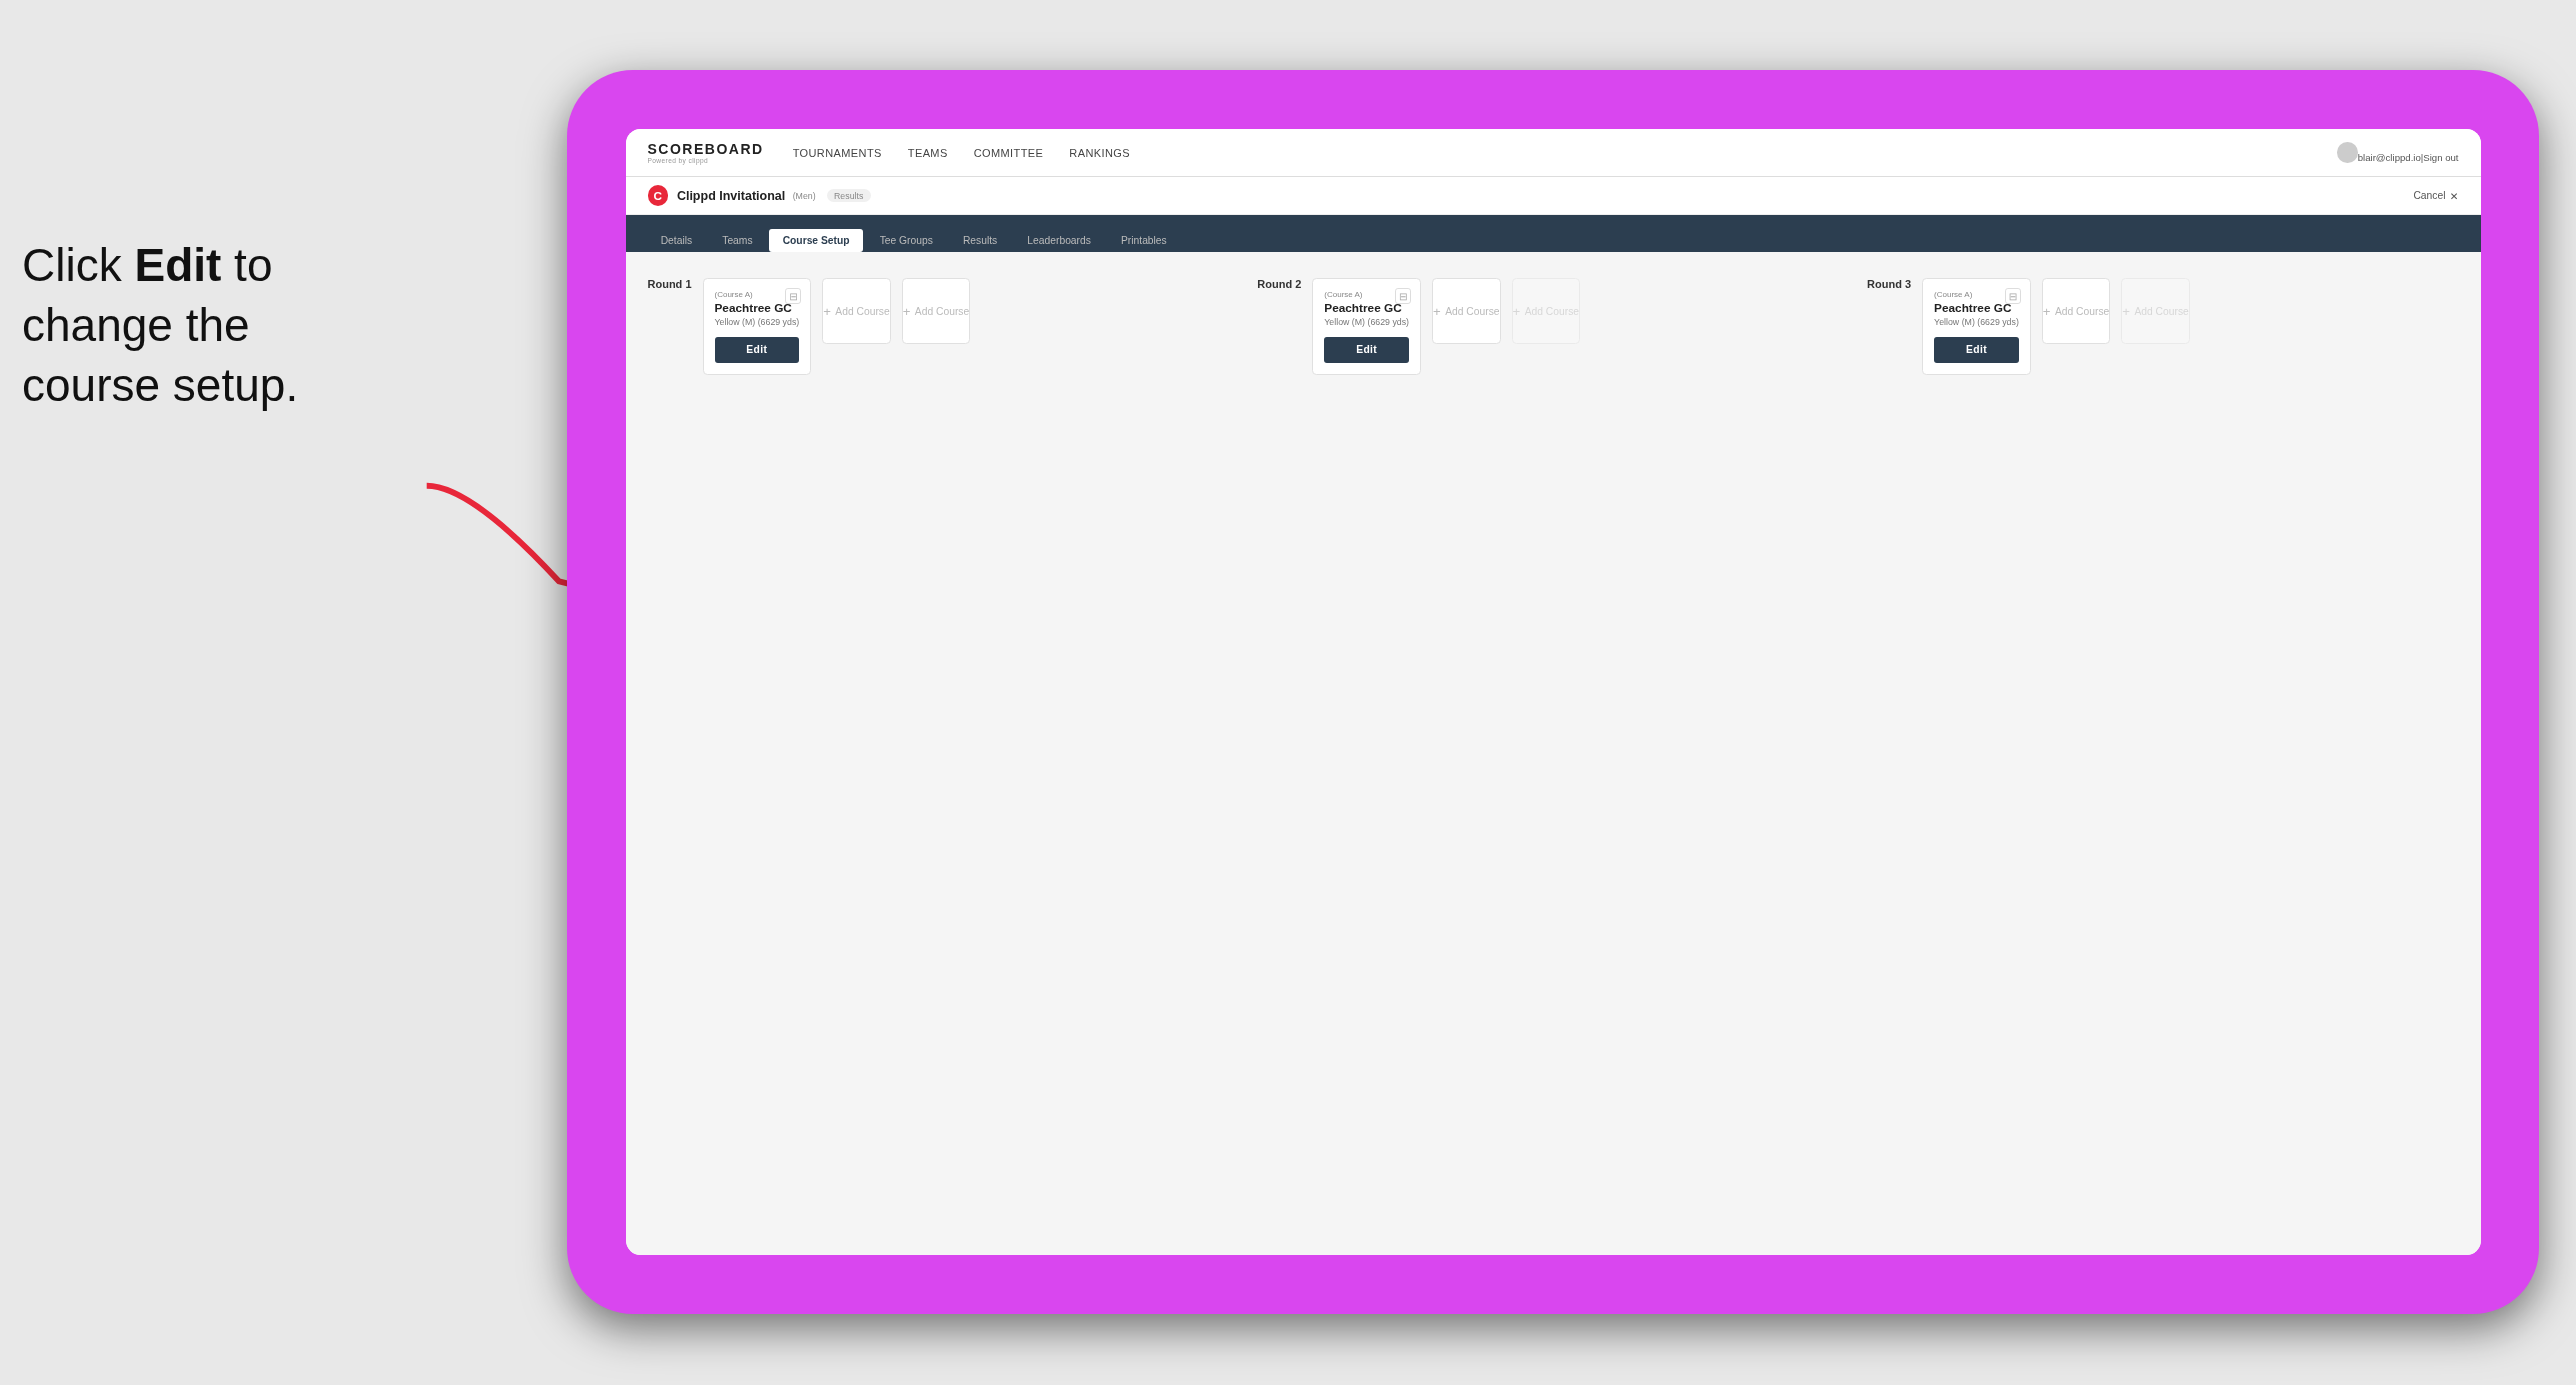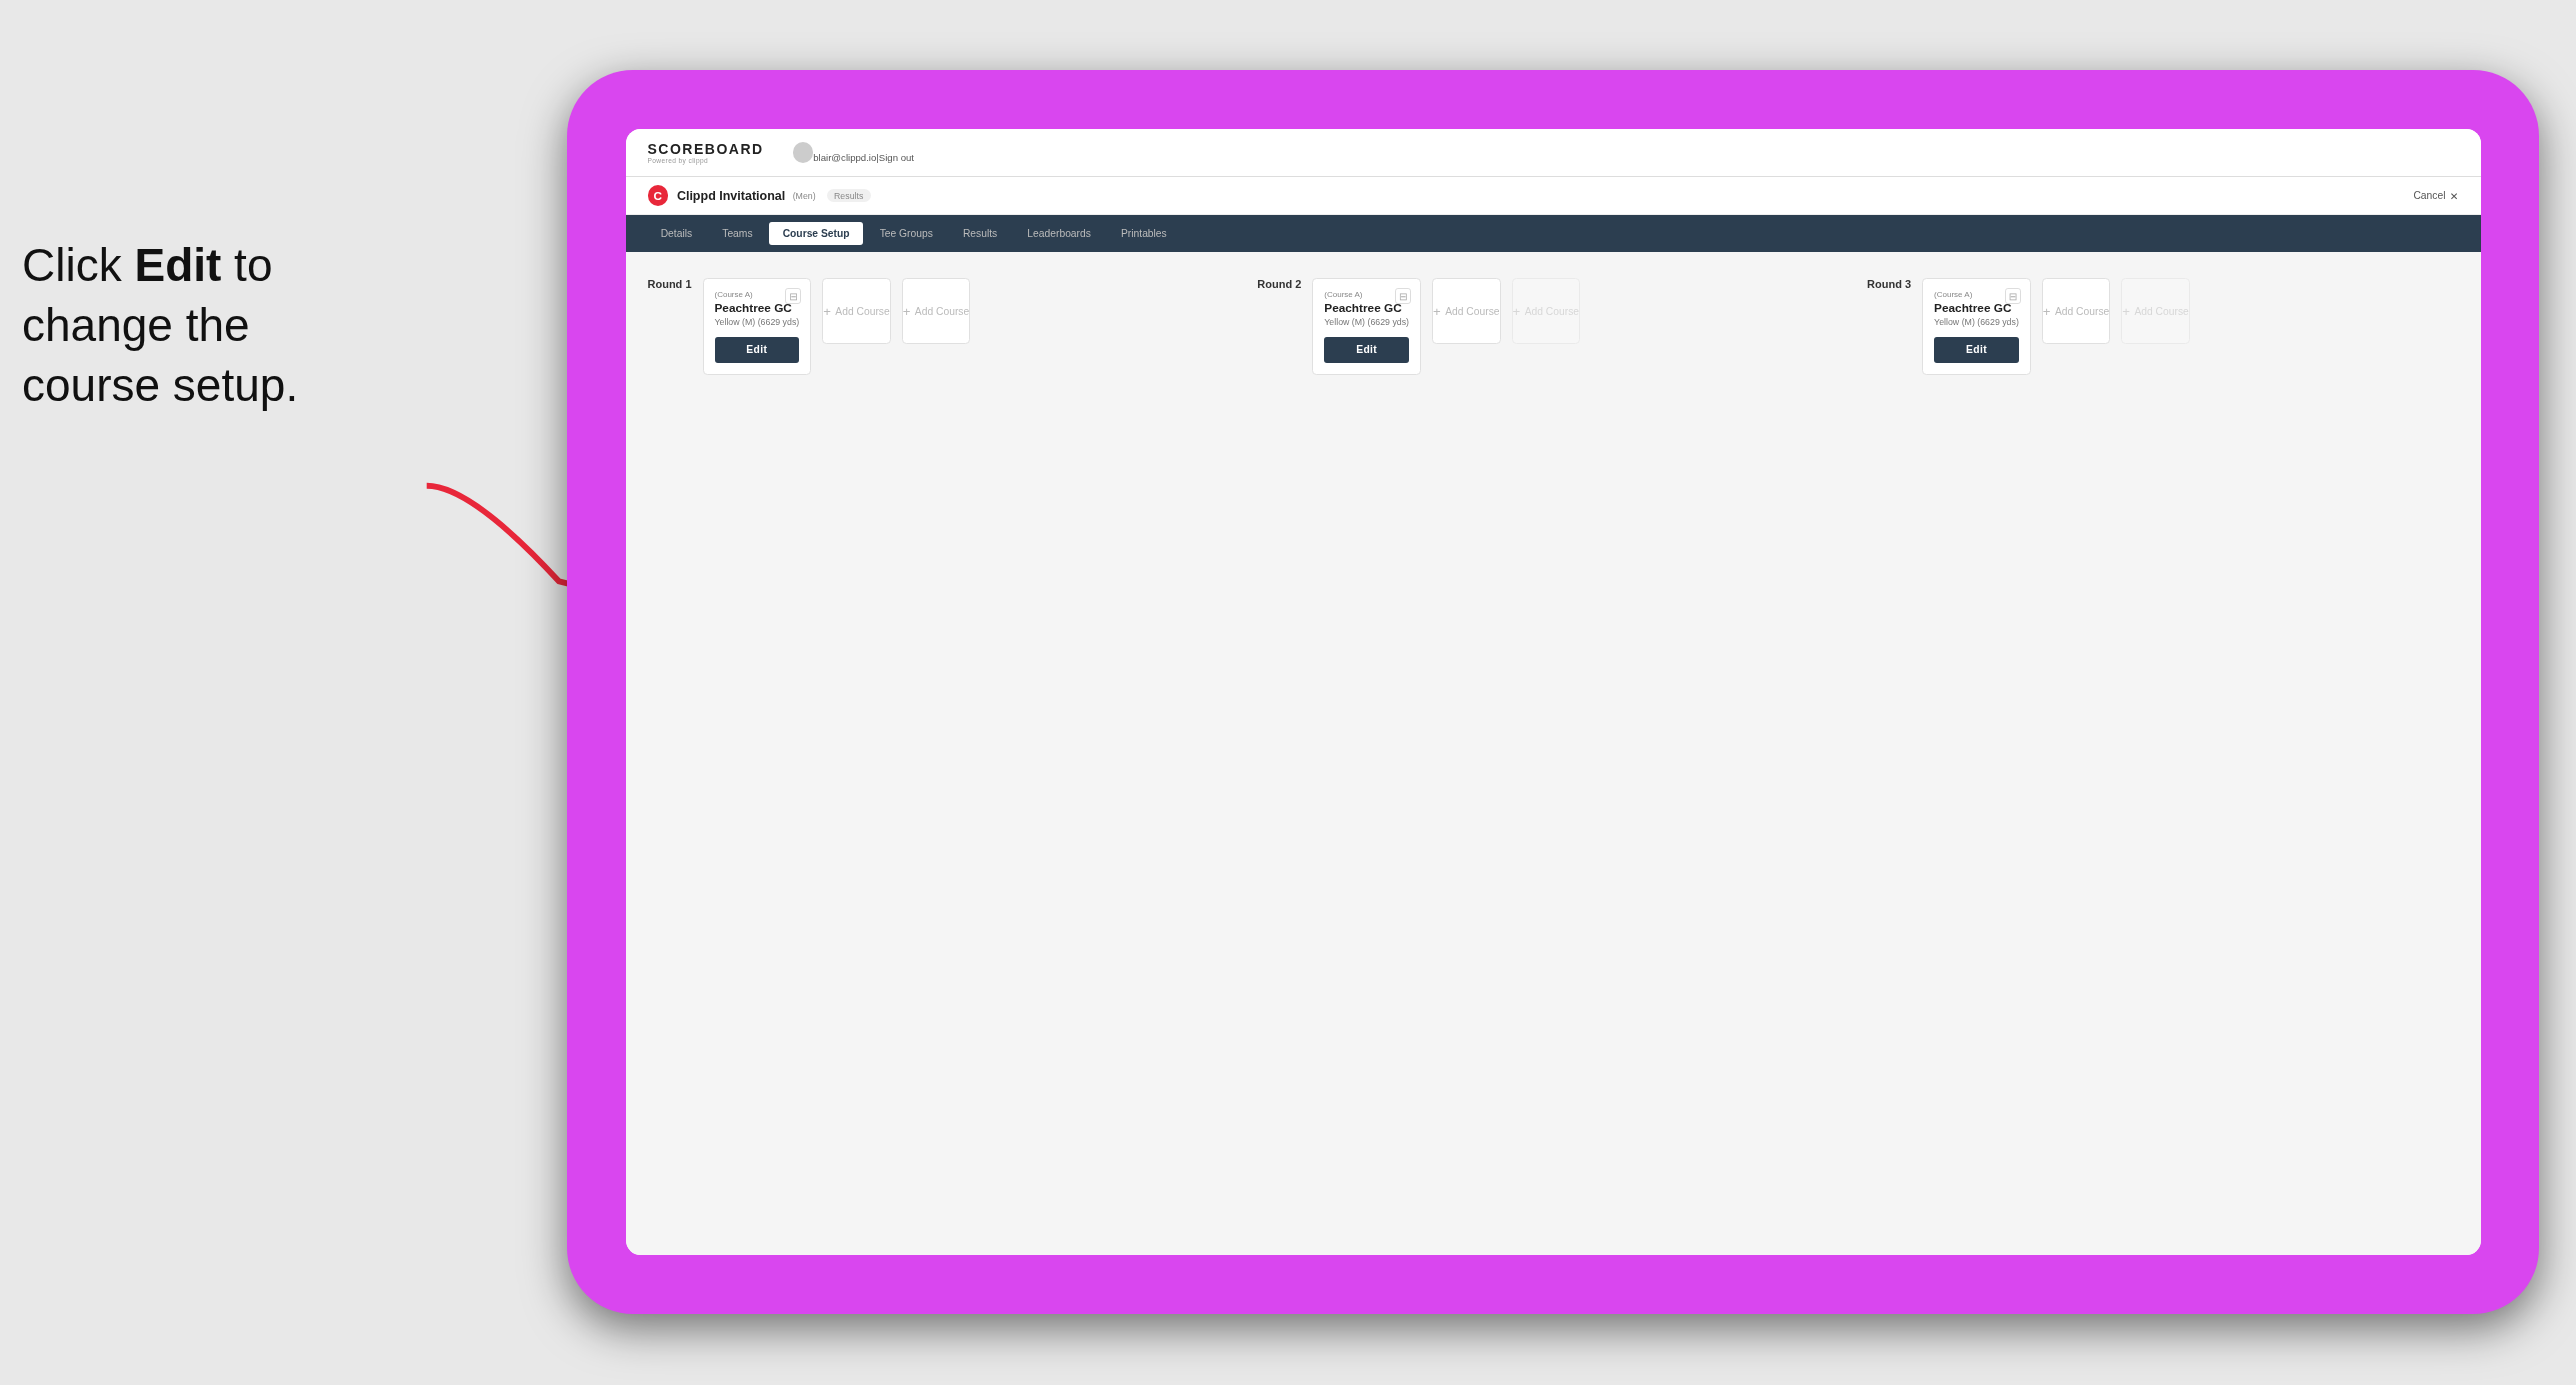--- a/index.html
+++ b/index.html
@@ -171,22 +171,22 @@
       align-items: center;
       gap: 4.4px;
       justify-content: space-between;
     }
 
     
     .tab-bar {
       background: #2c3e50;
       height: 37px;
       display: flex;
-      align-items: center;
-      padding: 6px 22px;
+      align-items: flex-end;
+      padding: 0 22px;
       gap: 3.7px;
       flex-shrink: 0;
     }
     .tab-item {
       font-size: 10.3px;
       color: #bbb;
       padding: 5.9px 13.2px;
       border-radius: 2.9px;
       cursor: pointer;
     }
@@ -321,20 +321,26 @@
   <path d="M 20 20 Q 80 20 200 150 L 380 195" stroke="#e8273a" stroke-width="8" fill="none" marker-end="url(#arrowhead)"></path>
 </svg>
 
 <div class="tablet-frame">
   <div class="tablet-screen">
 
     <nav class="top-nav">
       <div class="scoreboard-logo">
         <span class="logo-main">SCOREBOARD</span>
         <span class="logo-sub">Powered by clippd</span>
+      </div>
+      <div class="nav-links">
+        <a class="nav-link">TOURNAMENTS</a>
+        <a class="nav-link">TEAMS</a>
+        <a class="nav-link">COMMITTEE</a>
+        <a class="nav-link">RANKINGS</a>
       </div>
       <div class="nav-right">
         <div class="user-avatar"></div>
         <span>blair@clippd.io</span>
         <span>|</span>
         <span class="sign-out-link">Sign out</span>
       </div>
     </nav>
 
     <div class="sub-header">

